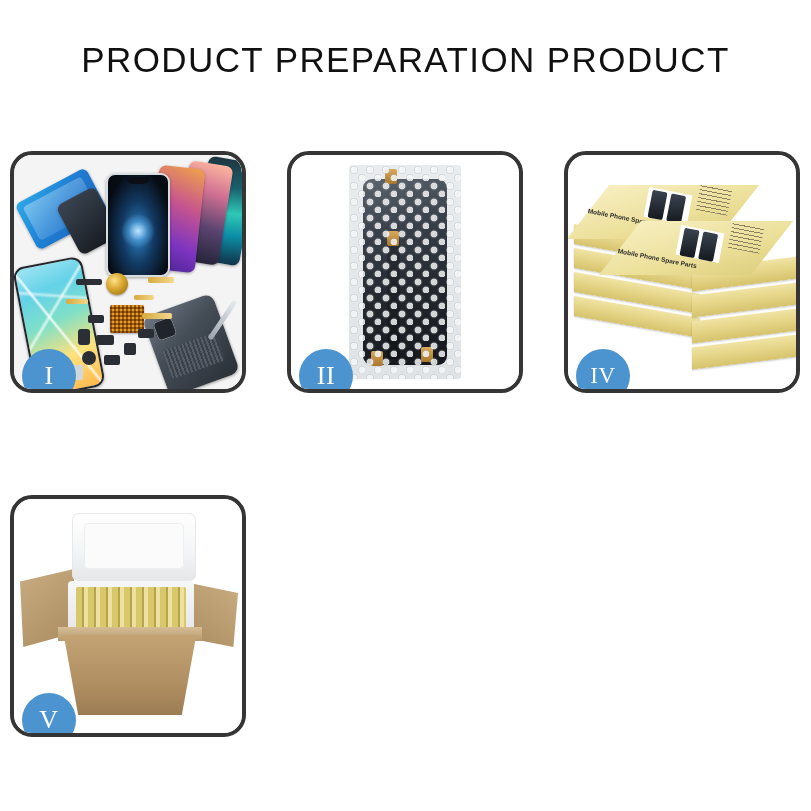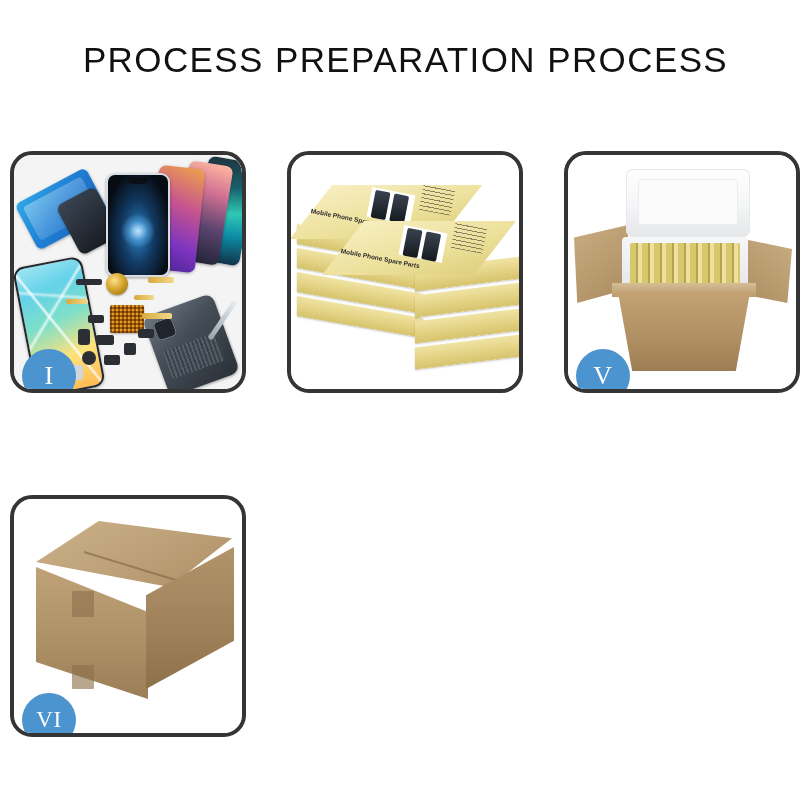--- a/index.html
+++ b/index.html
@@ -390,21 +390,21 @@
     transform-origin:left center;
   }
   .tape{
     position:absolute;background:rgba(140,112,74,.62);border-radius:1px;
   }
 </style>
 </head>
 <body>
 
 <div class="header">
-  <div class="title">PROCESS PREPARATION PROCESS</div>
+  <div class="title">PRODUCT PREPARATION PRODUCT</div>
 </div>
 
 <div class="grid">
 
   <div class="panel p1">
     <div class="panel-inner">
       <div class="scr scr-film"></div>
       <div class="scr scr-dark"></div>
       <div class="scr scr-teal"></div>
       <div class="scr scr-pink"></div>
@@ -425,20 +425,35 @@
       <div class="chip" style="left:124px;top:174px;width:16px;height:9px;"></div>
       <div class="chip" style="left:58px;top:210px;width:11px;height:15px;background:#cfd6dc;"></div>
       <div class="flex-strip" style="left:134px;top:122px;width:26px;height:6px;"></div>
       <div class="flex-strip" style="left:120px;top:140px;width:20px;height:5px;"></div>
       <div class="flex-strip" style="left:128px;top:158px;width:30px;height:6px;"></div>
       <div class="flex-strip" style="left:52px;top:144px;width:22px;height:5px;"></div>
     </div>
     <div class="badge">I</div>
   </div>
 
+  <div class="panel p2">
+    <div class="panel-inner">
+      <div class="bubble-pack">
+        <div class="bubble-screen"></div>
+        <div class="bubble-cable"></div>
+        <div class="bubble-conn" style="left:36px;top:4px;"></div>
+        <div class="bubble-conn" style="left:38px;top:66px;"></div>
+        <div class="bubble-conn" style="left:22px;top:186px;"></div>
+        <div class="bubble-conn" style="left:72px;top:182px;"></div>
+        <div class="bubble-overlay2"></div>
+        <div class="bubble-overlay"></div>
+      </div>
+    </div>
+    <div class="badge">II</div>
+  </div>
 
 
   <div class="panel p4">
     <div class="panel-inner">
       <div class="stack">
 
         <div class="sbox" style="left:0px;top:58px;width:126px;height:20px;transform:skewY(10deg);"></div>
         <div class="sbox" style="left:0px;top:82px;width:126px;height:20px;transform:skewY(10deg);"></div>
         <div class="sbox" style="left:0px;top:106px;width:126px;height:20px;transform:skewY(10deg);"></div>
         <div class="sbox" style="left:0px;top:130px;width:126px;height:20px;transform:skewY(10deg);"></div>
@@ -458,41 +473,30 @@
 
         <div class="sbox-top" style="left:46px;top:44px;width:152px;height:54px;"></div>
         <div class="sbox-label" style="left:44px;top:70px;font-size:6.5px;transform:rotate(11deg);">Mobile Phone Spare Parts</div>
         <div class="sbox-img" style="left:104px;top:52px;width:44px;height:30px;transform:rotate(11deg);">
           <i style="left:4px;"></i>
           <i style="left:23px;"></i>
         </div>
         <div class="sbox-lines" style="left:156px;top:48px;width:32px;height:26px;transform:rotate(11deg);"></div>
       </div>
     </div>
+    <div class="badge wide">IV</div>
   </div>
 
   <div class="panel p5">
     <div class="panel-inner">
       <div class="carton-flapL"></div>
       <div class="carton-flapR"></div>
       <div class="foam-lid"></div>
       <div class="foam-tray"></div>
       <div class="foam-contents"></div>
       <div class="carton-rim"></div>
       <div class="carton-body"></div>
     </div>
     <div class="badge">V</div>
   </div>
 
-  <div class="panel p6">
-    <div class="panel-inner">
-      <div class="ship-top">
-        <div class="ship-seam"></div>
-      </div>
-      <div class="ship-left"></div>
-      <div class="ship-right"></div>
-      <div class="tape" style="left:58px;top:92px;width:22px;height:26px;"></div>
-      <div class="tape" style="left:58px;top:166px;width:22px;height:24px;"></div>
-    </div>
-    <div class="badge wide">VI</div>
-  </div>
 
 </div>
 
 </body></html>

